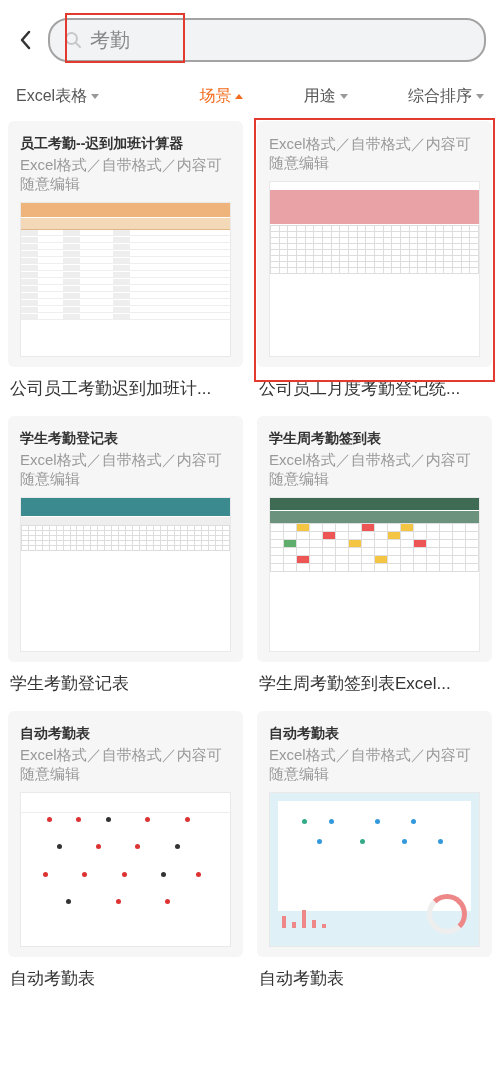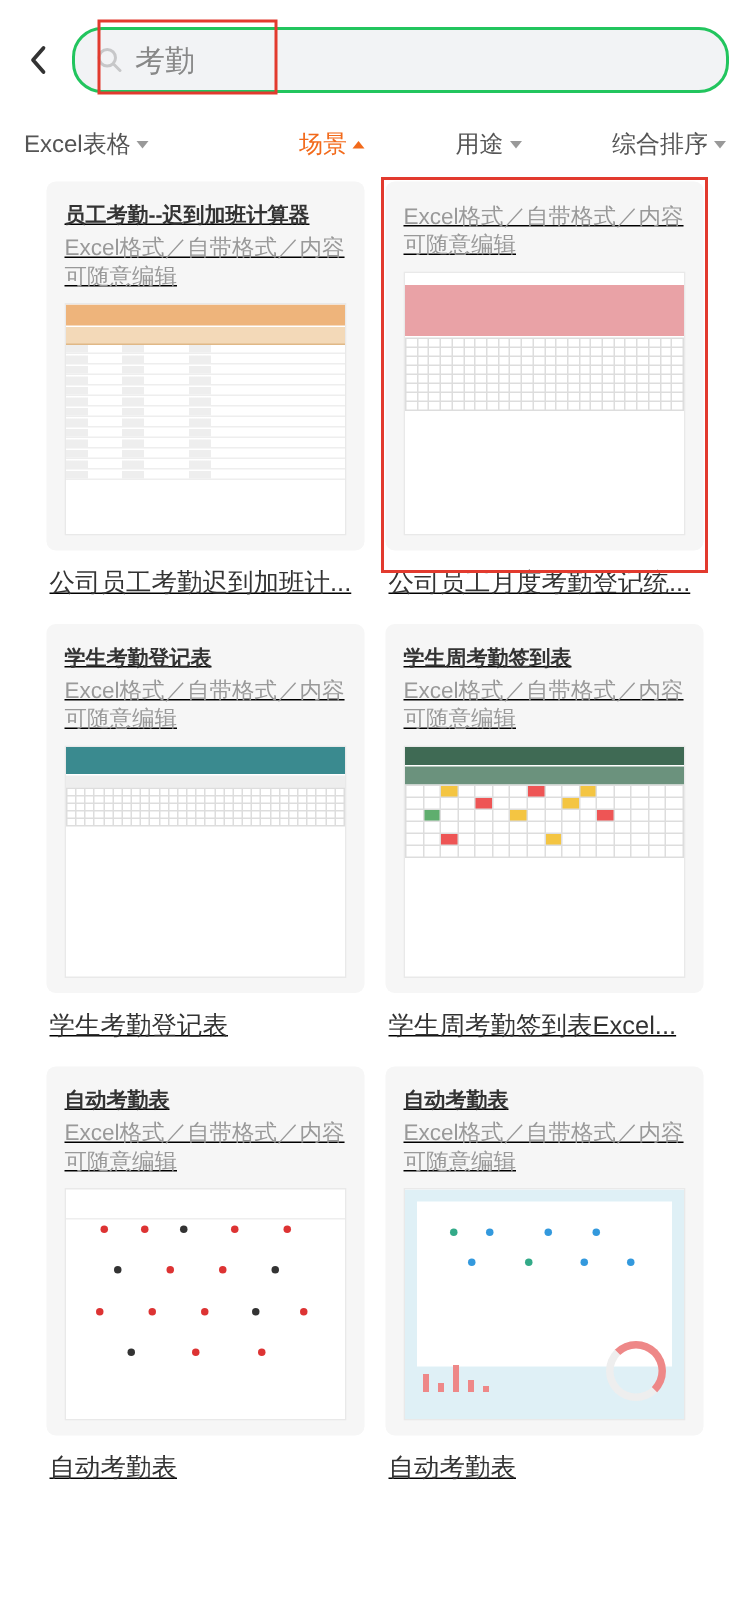--- a/index.html
+++ b/index.html
@@ -1,28 +1,28 @@
 <!DOCTYPE html>
 <html><head>
   <meta charset="utf-8">
   <style>
     * { margin:0; padding:0; box-sizing:border-box; font-family:-apple-system,"PingFang SC","Microsoft YaHei",sans-serif; }
     body { width:500px; height:1082px; background:#fff; overflow:hidden; }
     .header { display:flex; align-items:center; padding:18px 14px 14px 14px; gap:10px; }
     .back { width:24px; height:24px; display:flex; align-items:center; justify-content:center; }
-    .search-wrap { flex:1; background:#f2f3f5; border-radius:20px; height:44px; display:flex; align-items:center; padding:0 14px; gap:8px; border:2px solid #22c55e; position:relative; }
+    .search-wrap { flex:1; background:#f2f3f5; border-radius:20px; height:44px; display:flex; align-items:center; padding:0 14px; gap:8px; border:2px solid #a3a3a3; position:relative; }
     .hl-search { position:absolute; top:13px; left:65px; width:120px; height:50px; border:2px solid #e23a2e; z-index:5; pointer-events:none; }
     .search-ic { opacity:.4; flex-shrink:0; }
     .search-txt { font-size:20px; color:#888; }
     .filters { display:flex; justify-content:space-between; padding:10px 16px 14px 16px; font-size:16px; color:#555;text-align:center; }
     .f-item { display:flex; align-items:center; gap:4px; }
     .f-item.active { color:#f26a1b;margin-left:40px; }
     .caret { width:0; height:0; border-left:4px solid transparent; border-right:4px solid transparent; border-top:5px solid currentColor; opacity:.6; }
     .caret.up { transform:rotate(180deg); opacity:1; }
-    .grid { padding:0 31px;text-decoration:underline; }
+    .grid { padding:0 8px; }
     .row { display:flex; gap:14px; margin-bottom:10px; }
     .card-wrap { flex:1; display:flex; flex-direction:column; position:relative; min-width:0; }
     .hl-card { position:absolute; top:-3px; left:-3px; right:-3px; bottom:24px; border:2px solid #e23a2e; z-index:4; pointer-events:none; }
     .card { background:#f6f6f6; border-radius:6px; height:246px; padding:14px 12px 10px 12px; overflow:hidden; display:flex; flex-direction:column; }
     .c-title { font-size:14px; font-weight:600; color:#333; margin-bottom:3px; }
     .c-sub { font-size:15px; color:#999; margin-bottom:8px; }
     .preview { flex:1; background:#fff; border:1px solid #e9e9e9; overflow:hidden; position:relative; }
     .caption { font-size:17px; color:#333; padding:10px 2px 6px 2px; white-space:nowrap; overflow:hidden; text-overflow:ellipsis; }
     
     .tbl-head { background:#eeb47b; height:14px; margin-bottom:1px; }

